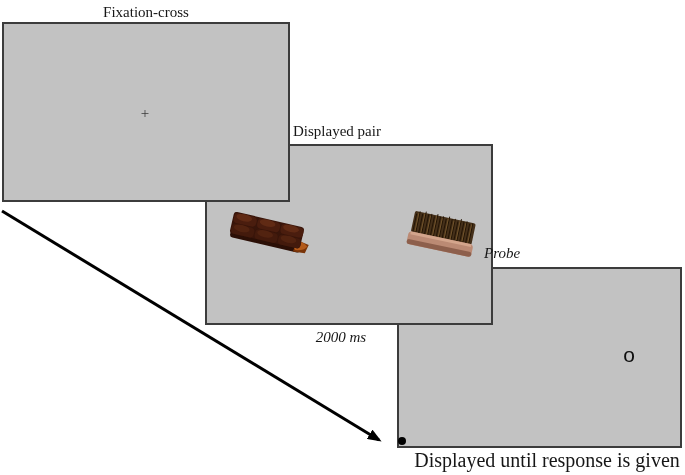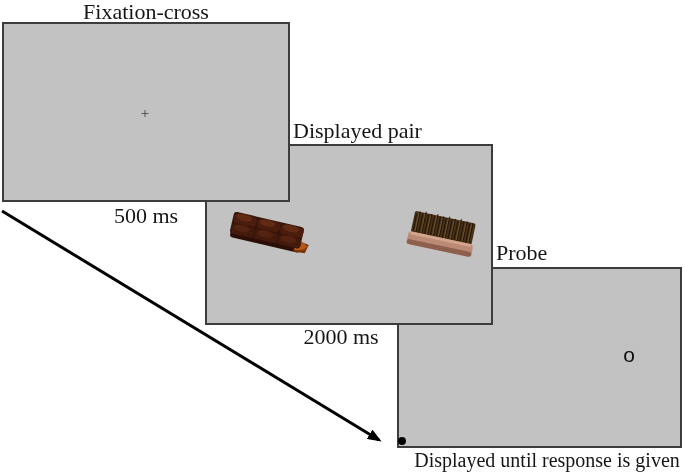--- a/index.html
+++ b/index.html
@@ -17,31 +17,31 @@
     background: #c2c2c2;
     border: 2px solid #3c3c3c;
     box-sizing: border-box;
   }
   .screen-fixation { left: 2px;   top: 22px;  width: 288px; height: 180px; z-index: 30; }
   .screen-stimulus { left: 205px; top: 144px; width: 288px; height: 181px; z-index: 20; }
   .screen-probe    { left: 397px; top: 267px; width: 285px; height: 181px; z-index: 10; }
 
   .caption {
     position: absolute;
-    font-size: 22px;
+    font-size: 15px;
     line-height: 22px;
     color: #161616;
     z-index: 40;
     white-space: nowrap;
   }
   .label-fixation { left: 2px;   top: 1px;   width: 288px; text-align: center; }
   .dur-fixation   { left: 2px;   top: 205px; width: 288px; text-align: center; }
   .label-stimulus { left: 293px; top: 120px; }
-  .dur-stimulus   { left: 205px; top: 326px; width: 272px; text-align: center; }
-  .label-probe    { left: 496px; top: 242px; }
+  .dur-stimulus   { left: 205px; top: 326px; width: 272px; text-align: center; font-style: italic; }
+  .label-probe    { left: 484px; top: 242px; font-style: italic; }
   .dur-probe      { left: 400px; top: 449px; width: 294px; text-align: center; font-size: 20px; }
 
   .fixcross {
     position: absolute;
     left: 129px; top: 78px;
     width: 24px; height: 22px;
     line-height: 22px;
     text-align: center;
     font-size: 15px;
     color: #3a3a3a;
@@ -139,21 +139,20 @@
         <rect x="6" y="38" width="66" height="5" rx="2.5" fill="#8d5f4c"></rect>
       </g>
     </svg>
   </div>
 
   <div class="screen screen-fixation">
     <span class="fixcross">+</span>
   </div>
 
   <div class="caption label-fixation">Fixation-cross</div>
-  <div class="caption dur-fixation">500 ms</div>
   <div class="caption label-stimulus">Displayed pair</div>
   <div class="caption dur-stimulus">2000 ms</div>
   <div class="caption label-probe">Probe</div>
   <div class="caption dur-probe">Displayed until response is given</div>
 
   <svg class="overlay" width="685" height="475" viewBox="0 0 685 475">
     <defs>
       <marker id="ah" markerUnits="userSpaceOnUse" markerWidth="14" markerHeight="11" refX="11" refY="5.5" orient="auto">
         <path d="M0,0 L14,5.5 L0,11 Z" fill="#000000"></path>
       </marker>

